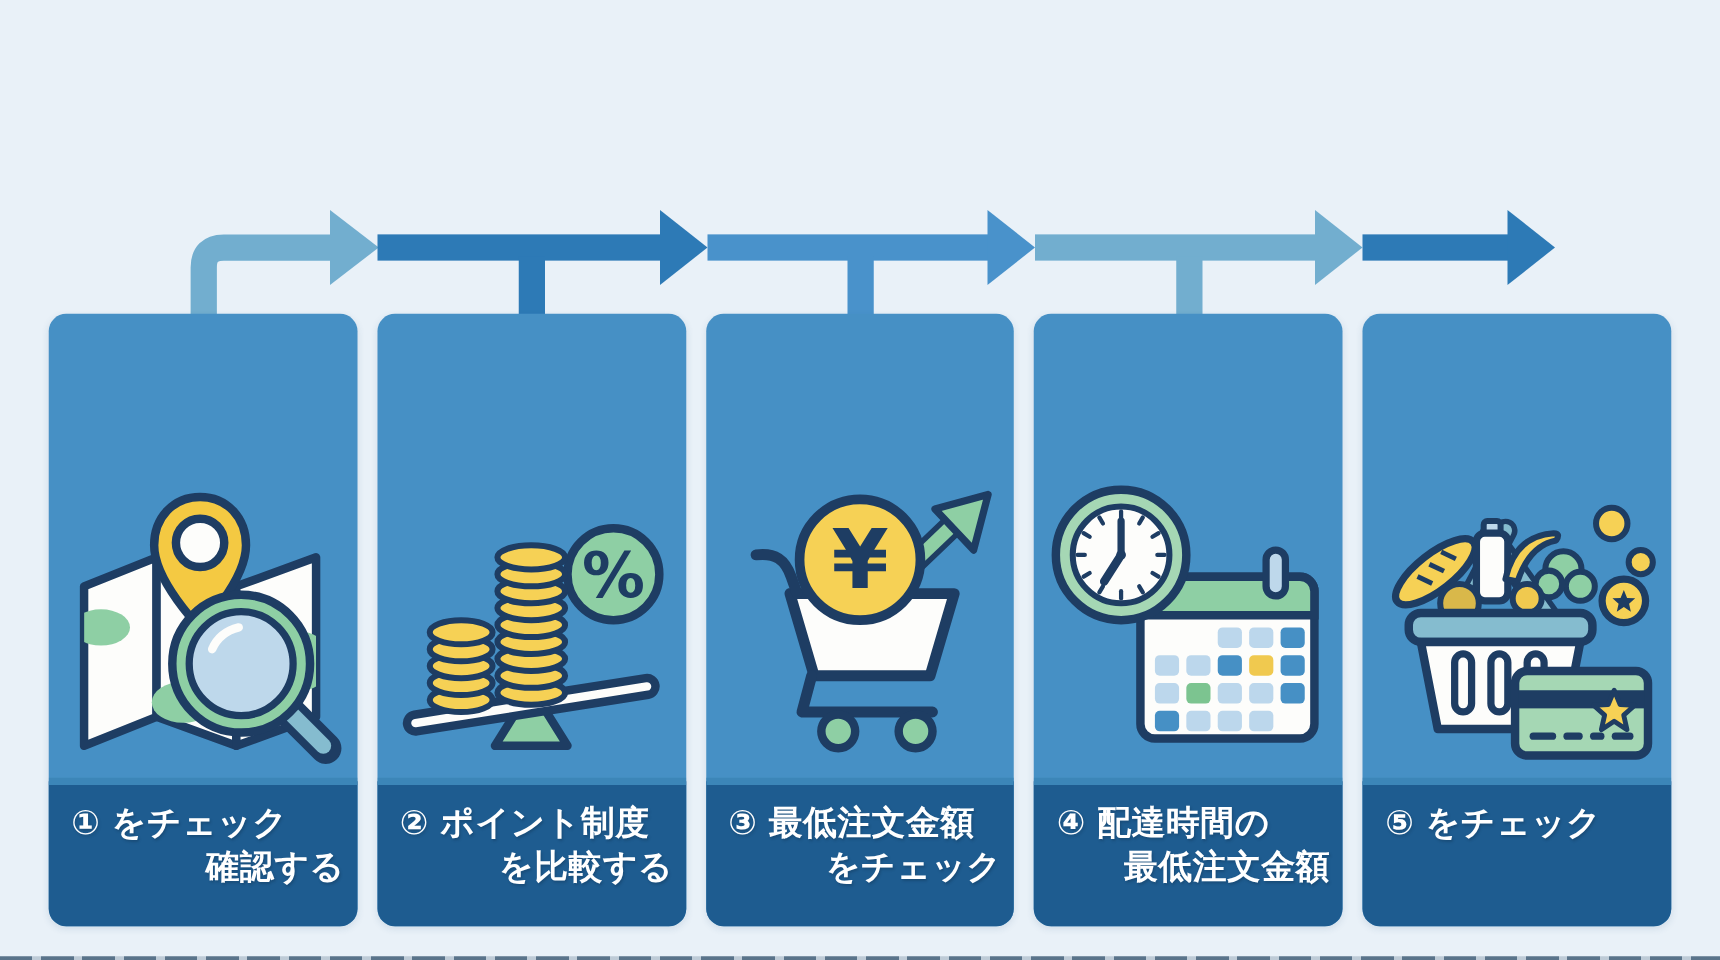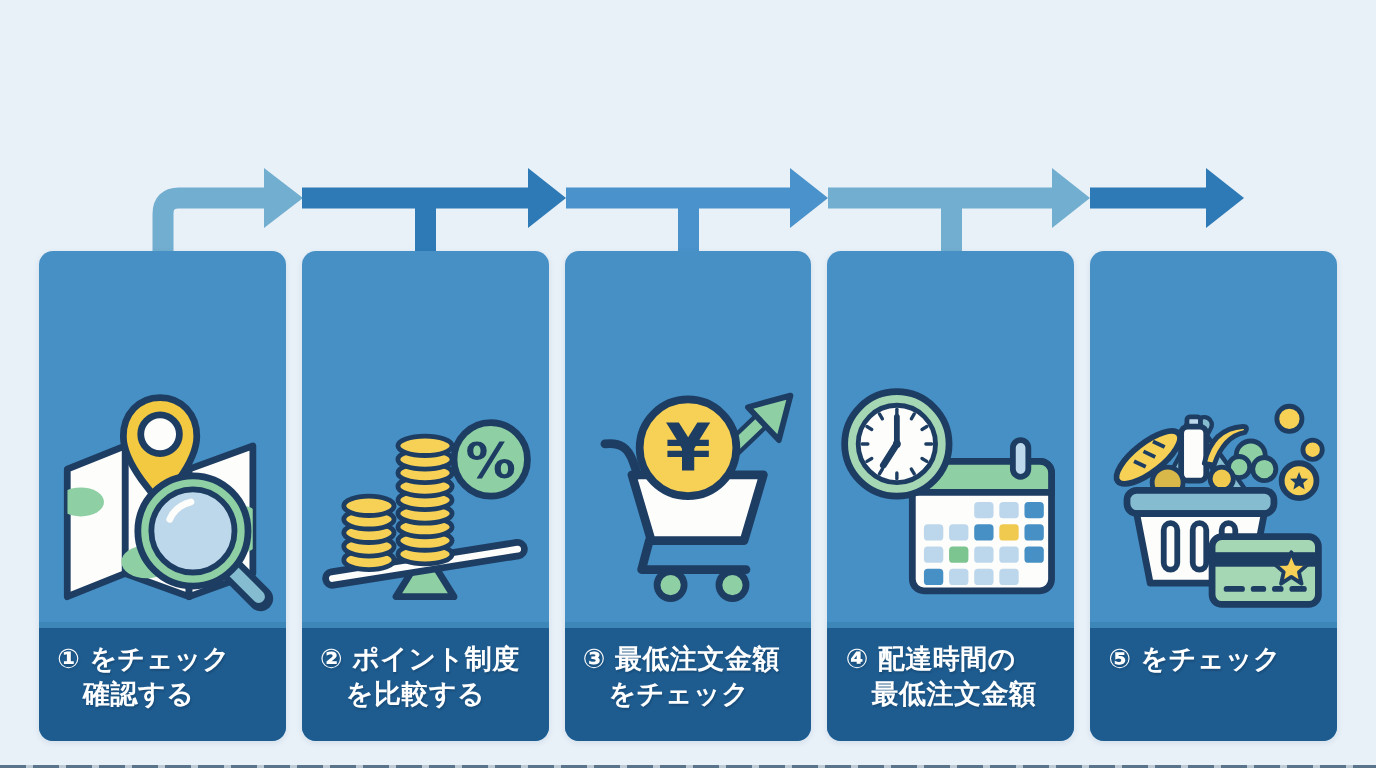--- a/index.html
+++ b/index.html
@@ -48,21 +48,21 @@
 
   .band{
     position:absolute;left:0;right:0;bottom:0;height:119px;
     background:var(--band);border-radius:0 0 14px 14px;
     border-top:6px solid var(--band-edge);
     padding:13px 10px 0 18px;color:#fff;font-weight:700;font-size:27px;line-height:35px;
     text-shadow:1px 2px 2px rgba(10,30,50,.25);
     letter-spacing:0.5px;white-space:nowrap;
   }
   .band .row1{display:flex;align-items:baseline;gap:9px;}
-  .band .row2{margin-left:26px;}
+  .band .row2{margin-left:26px;text-align:right;}
 
   .bottom-line{
     position:absolute;left:0;right:0;bottom:0;height:3px;z-index:4;
     background:repeating-linear-gradient(90deg,#2a4a66 0 26px,rgba(42,74,102,.3) 26px 33px);
     opacity:.75;
   }
 </style>
 </head>
 <body>
 

